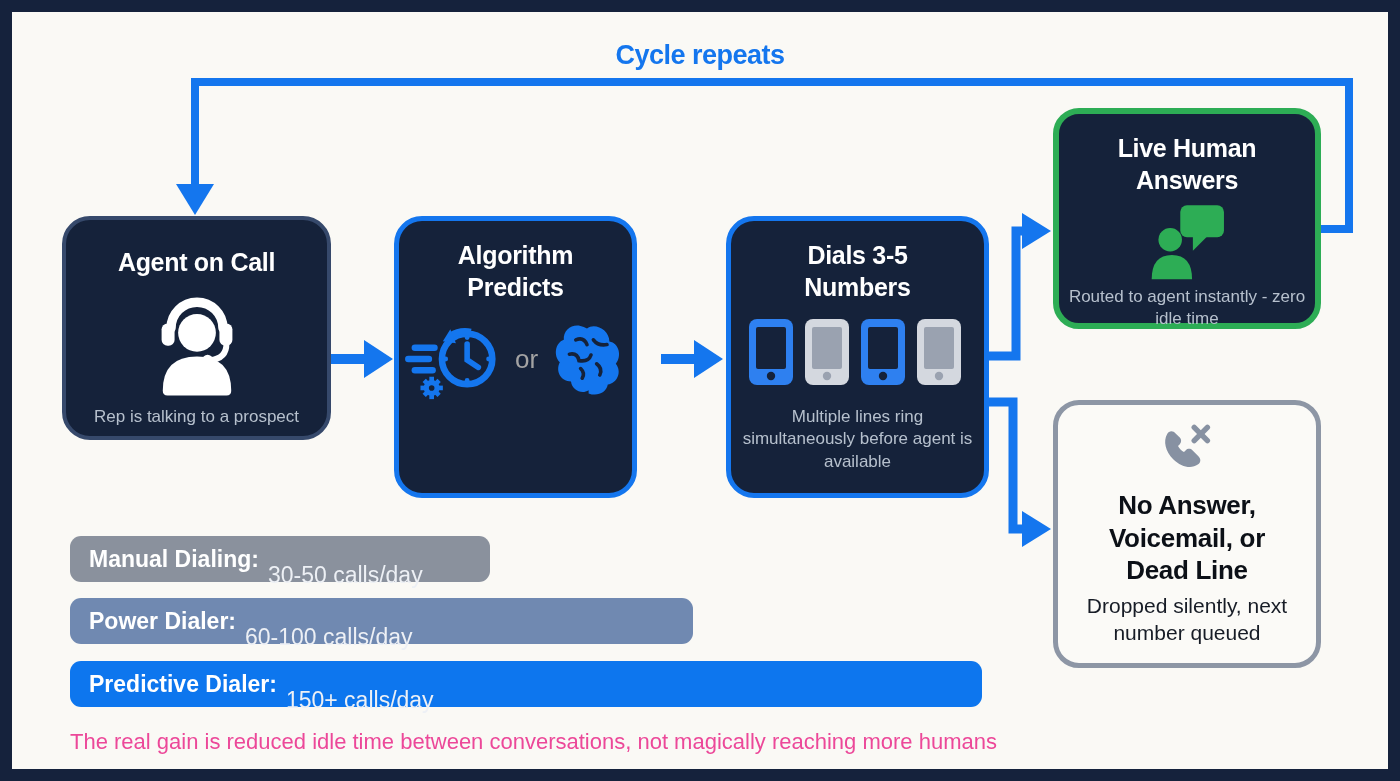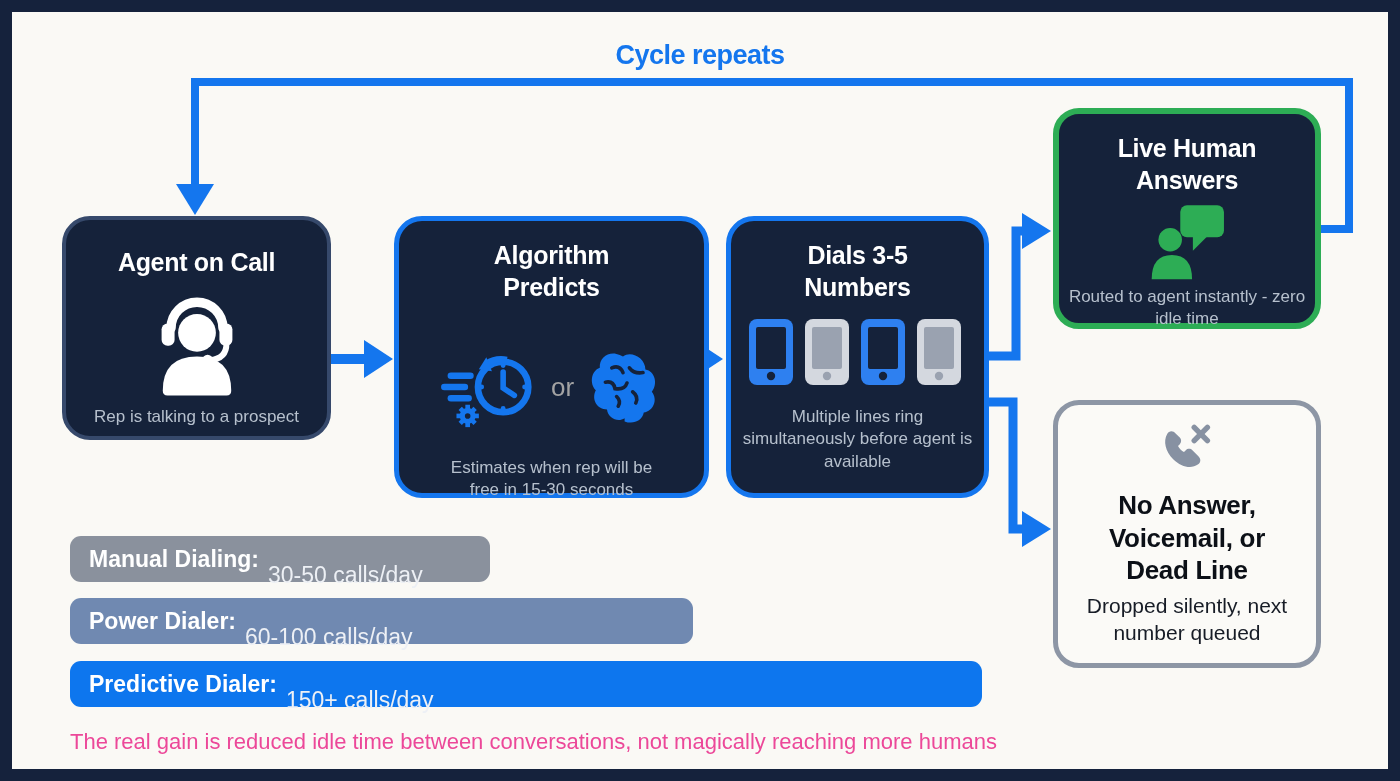--- a/index.html
+++ b/index.html
@@ -31,21 +31,21 @@
   .fbox-title{
     font-weight:bold;color:#ffffff;font-size:25px;line-height:1.28;
     text-align:center;letter-spacing:-0.3px;
   }
   .fbox-desc{
     color:#b6c0cd;font-size:17px;line-height:1.32;text-align:center;
     margin-top:auto;
   }
   #box-agent{left:62px;top:216px;width:269px;height:224px;border:4px solid #36496b;padding:24px 14px 26px;}
   #box-agent .fbox-title{margin-top:2px;}
-  #box-algorithm{left:394px;top:216px;width:315px;height:282px;border:5px solid var(--accent-blue,#1476ee);padding:18px 14px 20px;gap:28px;}
+  #box-algorithm{left:394px;top:216px;width:243px;height:282px;border:5px solid var(--accent-blue,#1476ee);padding:18px 14px 20px;}
   #box-dials{left:726px;top:216px;width:263px;height:282px;border:5px solid var(--accent-blue,#1476ee);padding:18px 14px 20px;}
   #box-live{left:1053px;top:108px;width:268px;height:221px;border:6px solid var(--accent-green,#2dad55);border-radius:26px;padding:18px 10px 16px;}
   #box-noanswer{left:1053px;top:400px;width:268px;height:268px;border:5px solid var(--neutral-gray,#8d96a5);border-radius:26px;background:#fbfaf7;padding:14px 12px 16px;}
   #box-noanswer .fbox-title{color:#0c1017;font-size:26px;line-height:1.25;}
   #box-noanswer .fbox-desc{color:#171c26;font-size:21px;}
 
   .icon-wrap{display:flex;align-items:center;justify-content:center;}
   .or-label{color:#a3a3a3;font-size:26px;margin:0 8px;}
 
   .bar{
@@ -145,21 +145,20 @@
           <g stroke="#15223a" stroke-width="4.5" fill="none" stroke-linecap="round">
             <path d="M36 26 Q46 22 50 32"></path>
             <path d="M28 44 Q38 42 40 52 Q52 54 55 45"></path>
             <path d="M58 26 Q64 34 75 32"></path>
             <path d="M62 56 Q70 62 66 70"></path>
             <path d="M42 62 Q48 68 44 74"></path>
           </g>
         </svg>
       </span>
     </div>
-    <div class="fbox-desc" style="width:215px;">Estimates when rep will be free in 15-30 seconds</div>
   </div>
 
   <div class="fbox navy-box" id="box-dials">
     <div class="fbox-title" style="width:170px;">Dials 3-5 Numbers</div>
     <span class="icon-wrap" style="margin-top:16px;">
       <svg width="218" height="68" viewBox="0 0 218 68">
         <g>
           <rect x="0" y="0" width="44" height="66" rx="8" fill="#2e80f0"></rect>
           <rect x="7" y="8" width="30" height="42" rx="2" fill="#15223a"></rect>
           <circle cx="22" cy="57" r="4.2" fill="#15223a"></circle>

